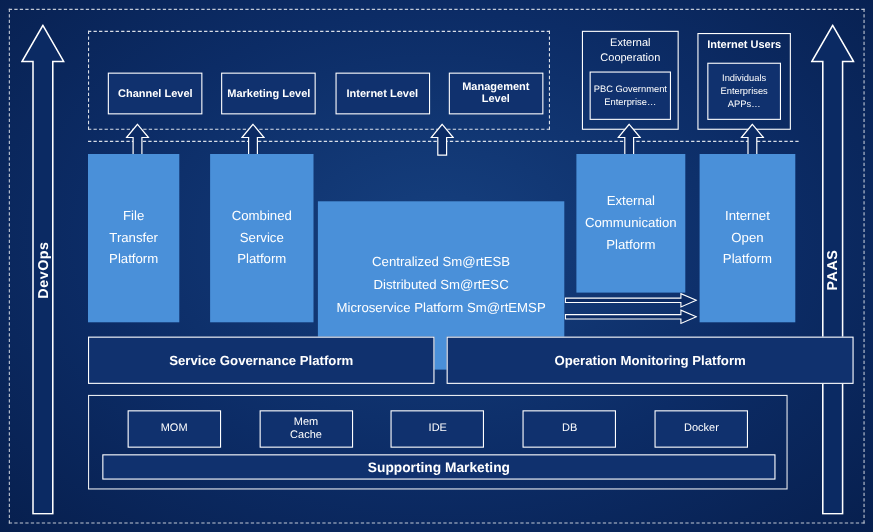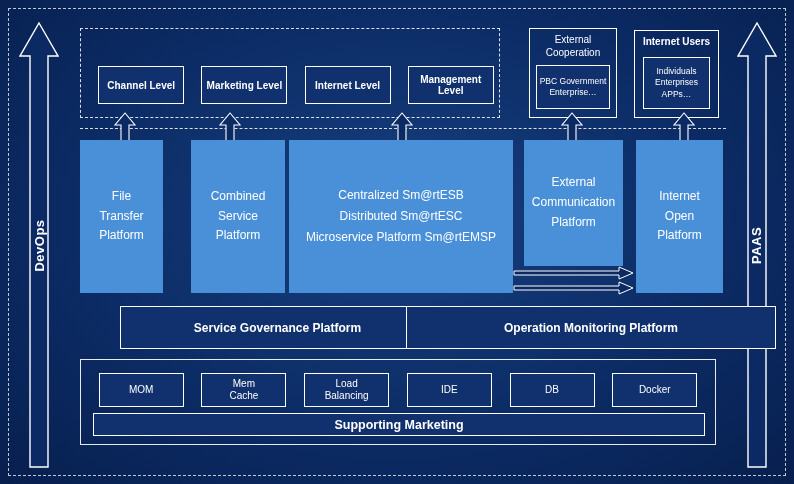--- a/index.html
+++ b/index.html
@@ -69,31 +69,31 @@
   .right-arrow{position:absolute;width:121px;height:14px;left:513px;}
   
   .plat{
     position:absolute;top:140px;height:153px;
     background:#4a90d9;
     display:flex;align-items:center;justify-content:center;
     text-align:center;font-size:12px;line-height:1.65;
   }
   .plat-file{left:80px;width:83px;}
   .plat-combined{left:191px;width:94px;}
-  .plat-esb{left:289px;width:224px;line-height:1.75;}
+  .plat-esb{left:289px;width:224px;line-height:1.75;margin-top:43px;}
   .plat-extcomm{left:524px;width:99px;height:126px;}
   .plat-inetopen{left:636px;width:87px;}
   
   .gov{
     position:absolute;top:306px;height:43px;
     background:#10316e;border:1px solid #ffffff;box-sizing:border-box;
     display:flex;align-items:center;justify-content:center;
     font-size:12px;font-weight:bold;
   }
-  .gov-service{left:80px;width:315px;margin-left:40px;}
+  .gov-service{left:80px;width:315px;}
   .gov-ops{left:406px;width:370px;}
   
   .support-box{
     position:absolute;left:80px;top:359px;width:636px;height:86px;
     border:1px solid rgba(255,255,255,0.9);box-sizing:border-box;
   }
   .tech-row{
     position:absolute;left:0;top:13px;width:100%;
     display:flex;justify-content:space-evenly;
   }
@@ -198,22 +198,20 @@
   </svg>
 
   <div class="gov gov-service">Service Governance Platform</div>
   <div class="gov gov-ops">Operation Monitoring Platform</div>
 
   <div class="support-box">
     <div class="tech-row">
       <div class="tech-box pre">MOM</div>
       <div class="tech-box pre">Mem
 Cache</div>
-      <div class="tech-box pre">Load
-Balancing</div>
       <div class="tech-box pre">IDE</div>
       <div class="tech-box pre">DB</div>
       <div class="tech-box pre">Docker</div>
     </div>
     <div class="support-bar">Supporting Marketing</div>
   </div>
 
 </div>
 
 </body></html>

